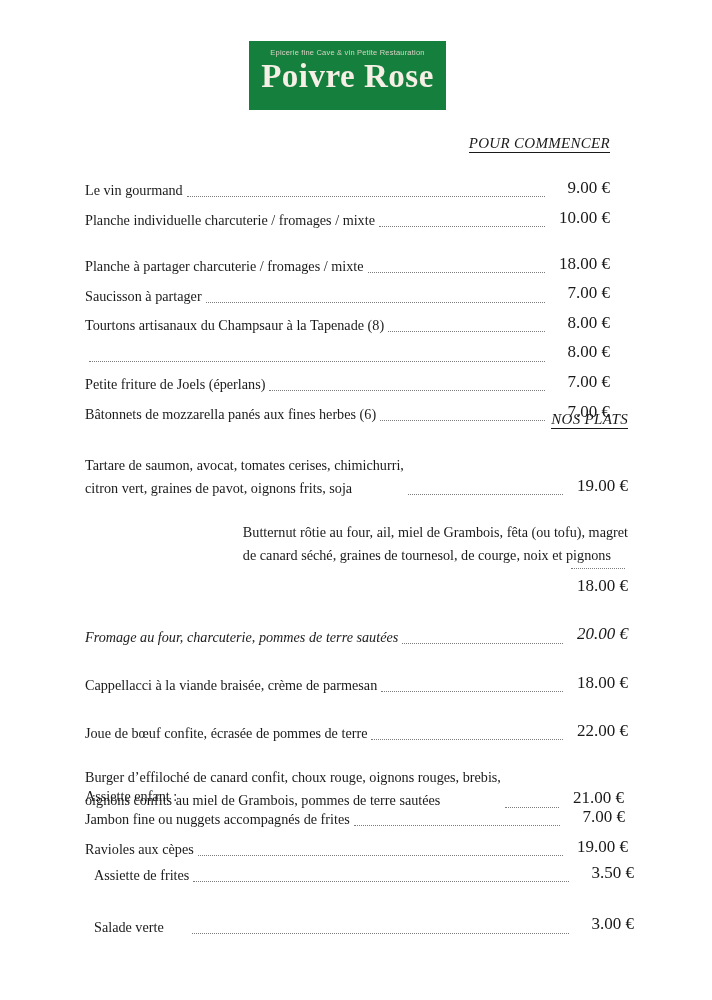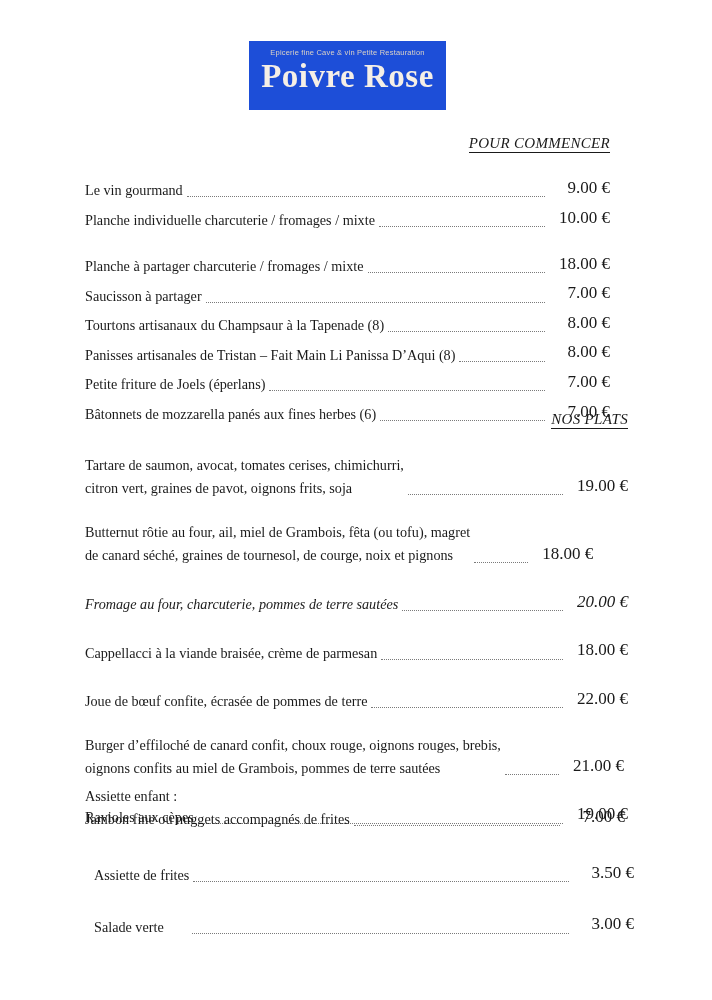--- a/index.html
+++ b/index.html
@@ -16,21 +16,21 @@
     overflow: hidden;
   }
 
   
   .logo-wrap {
     position: absolute;
     left: 249px;
     top: 41px;
     width: 197px;
     height: 69px;
-    background: #1d4ed8;
+    background: #15803d;
     display: flex;
     flex-direction: column;
     align-items: center;
     justify-content: flex-start;
     overflow: hidden;
   }
   .logo-tagline {
     margin-top: 7px;
     font-family: "Liberation Sans", "DejaVu Sans", sans-serif;
     font-size: 7.5px;
@@ -142,21 +142,20 @@
         <span class="item-price">7.00 €</span>
       </li>
 
       <li class="item" style="margin-bottom:3.2px;">
         <span class="item-text">Tourtons artisanaux du Champsaur à la Tapenade (8)</span>
         <span class="leader"></span>
         <span class="item-price">8.00 €</span>
       </li>
 
       <li class="item" style="margin-bottom:3.2px;">
-        <span class="item-text">Panisses artisanales de Tristan – Fait Main Li Panissa D’Aqui (8)</span>
         <span class="leader"></span>
         <span class="item-price">8.00 €</span>
       </li>
 
       <li class="item" style="margin-bottom:3.2px;">
         <span class="item-text">Petite friture de Joels (éperlans)</span>
         <span class="leader"></span>
         <span class="item-price">7.00 €</span>
       </li>
 
@@ -174,21 +173,21 @@
     </div>
     <ul class="items" style="margin-top:26px;">
 
       <li class="item two-line" style="margin-bottom:22px;">
         <span class="item-text">Tartare de saumon, avocat, tomates cerises, chimichurri,
 citron vert, graines de pavot, oignons frits, soja</span>
         <span class="leader"></span>
         <span class="item-price">19.00 €</span>
       </li>
 
-      <li class="item two-line" style="margin-bottom:22px;">
+      <li class="item two-line" style="margin-bottom:22px;flex-direction:column;">
         <span class="item-text">Butternut rôtie au four, ail, miel de Grambois, fêta (ou tofu),  magret
 de canard séché, graines de tournesol, de courge, noix et pignons</span>
         <span class="leader short"></span>
         <span class="item-price">18.00 €</span>
       </li>
 
       <li class="item" style="margin-bottom:22px;font-style:italic;">
         <span class="item-text">Fromage au four, charcuterie, pommes de terre sautées</span>
         <span class="leader"></span>
         <span class="item-price">20.00 €</span>

